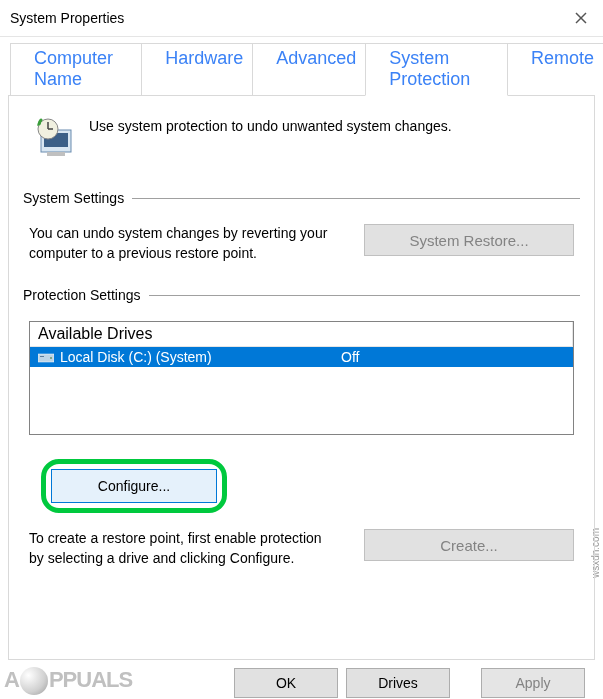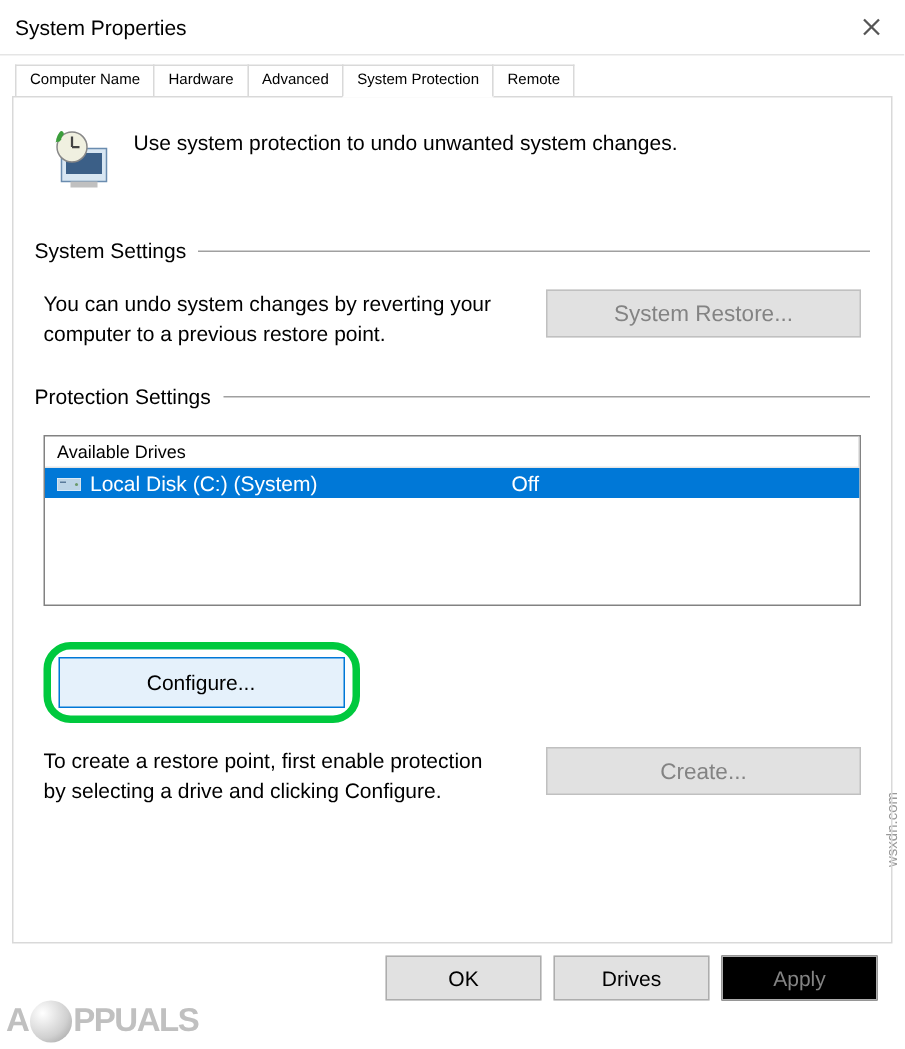--- a/index.html
+++ b/index.html
@@ -37,27 +37,27 @@
       stroke-width: 1.5;
     }
     .tab-strip {
       display: flex;
       padding: 0 0 0 10px;
       margin-top: 6px;
       border-bottom: none;
       position: relative;
     }
     .tab {
-      padding: 4px 9px 5px 9px;
-      font-size: 10px;
+      padding: 4px 9px 5px 23px;
+      font-size: 18px;
       border: 1px solid #d9d9d9;
       border-bottom: none;
       background: #fff;
       cursor: pointer;
-      color: #000000;
+      color: #3b82f6;
       margin-right: -1px;
     }
     .tab.active {
       position: relative;
       z-index: 2;
       border-bottom: 1px solid #fff;
       margin-bottom: -1px;
       background: #fff;
     }
     .tab-body {
@@ -123,21 +123,21 @@
       font-size: 15px;
       text-align: center;
       color: #000;
       cursor: pointer;
     }
     .win-btn.disabled {
       color: #838383;
       cursor: default;
     }
     .configure-btn {
-      width: 191px;
+      width: 166px;
       height: 34px;
       border: 1px solid #0078d7;
       background: #e5f1fb;
       font-size: 14px;
       cursor: pointer;
     }
     .configure-highlight {
       border: 5px solid #00c93e;
       border-radius: 18px;
       padding: 5px;
@@ -145,21 +145,21 @@
     }
     .drive-list {
       border: 1px solid #828282;
       margin: 0 6px 24px 6px;
       height: 114px;
       overflow: hidden;
       background: #fff;
     }
     .drive-header {
       display: flex;
-      font-size: 12px;
+      font-size: 16px;
       color: #000;
     }
     .drive-header .col {
       padding: 3px 8px;
       border-right: 1px solid #e5e5e5;
       border-bottom: 1px solid #e5e5e5;
     }
     .drive-header .col-drive { flex: 1; }
     .drive-header .col-prot { width: 240px; border-right: none; }
     .drive-row {
@@ -194,22 +194,23 @@
     .bottom-bar .btn {
       width: 104px;
       height: 30px;
       border: 1px solid #adadad;
       background: #e1e1e1;
       font-size: 14px;
       cursor: pointer;
     }
     .bottom-bar .btn.disabled {
       color: #838383;
-      background: #000000;
+      background: #e5e5e5;
       cursor: default;
+      margin-left: 23px;
     }
     .watermark {
       position: absolute;
       bottom: 4px;
       left: 4px;
       font-size: 22px;
       font-weight: 800;
       color: #c0c0c0;
       letter-spacing: -1px;
     }

